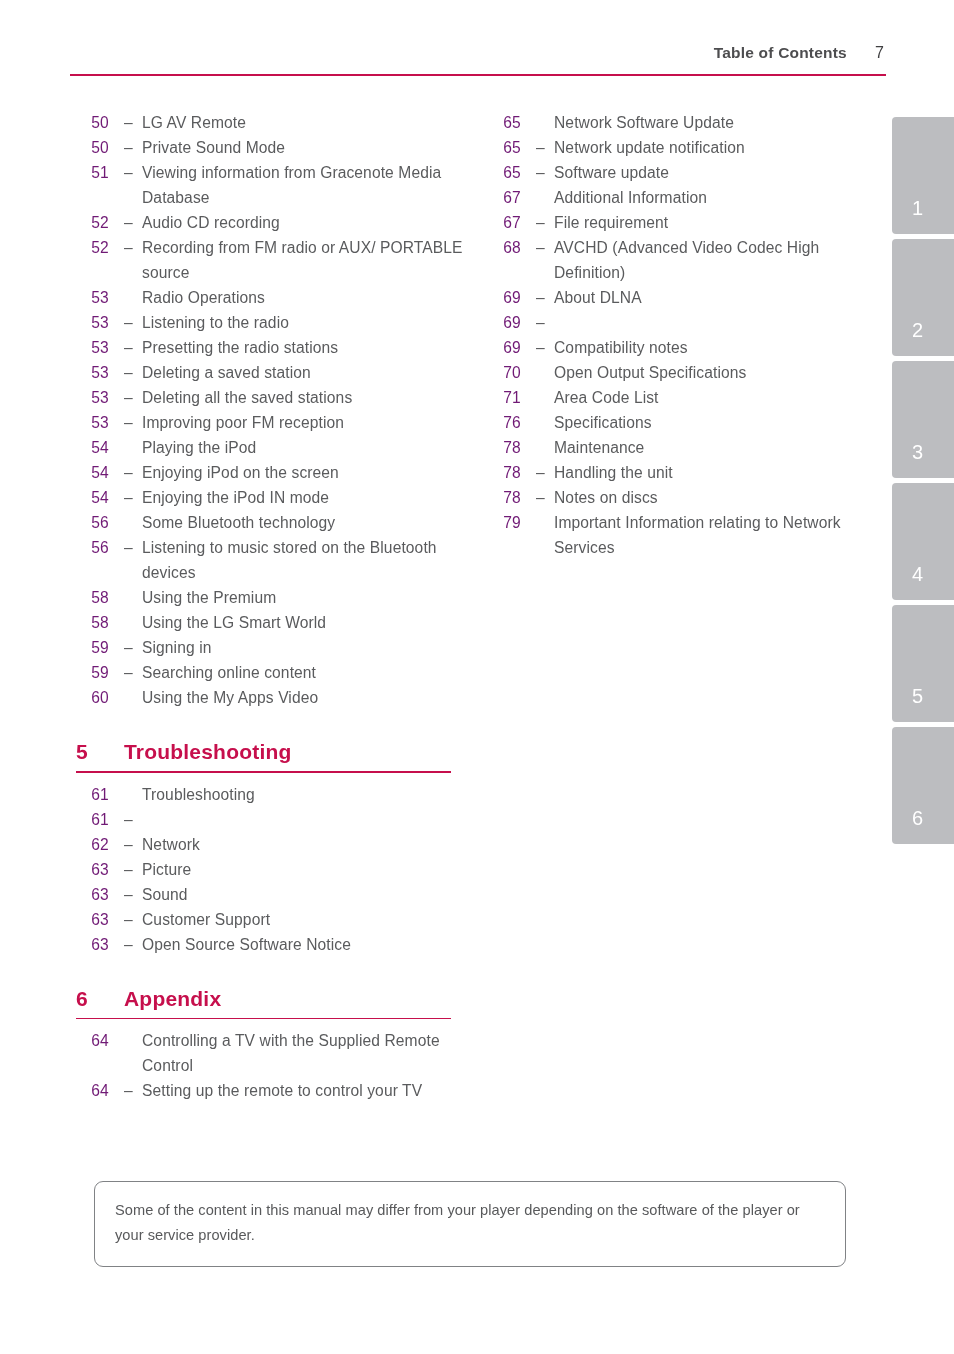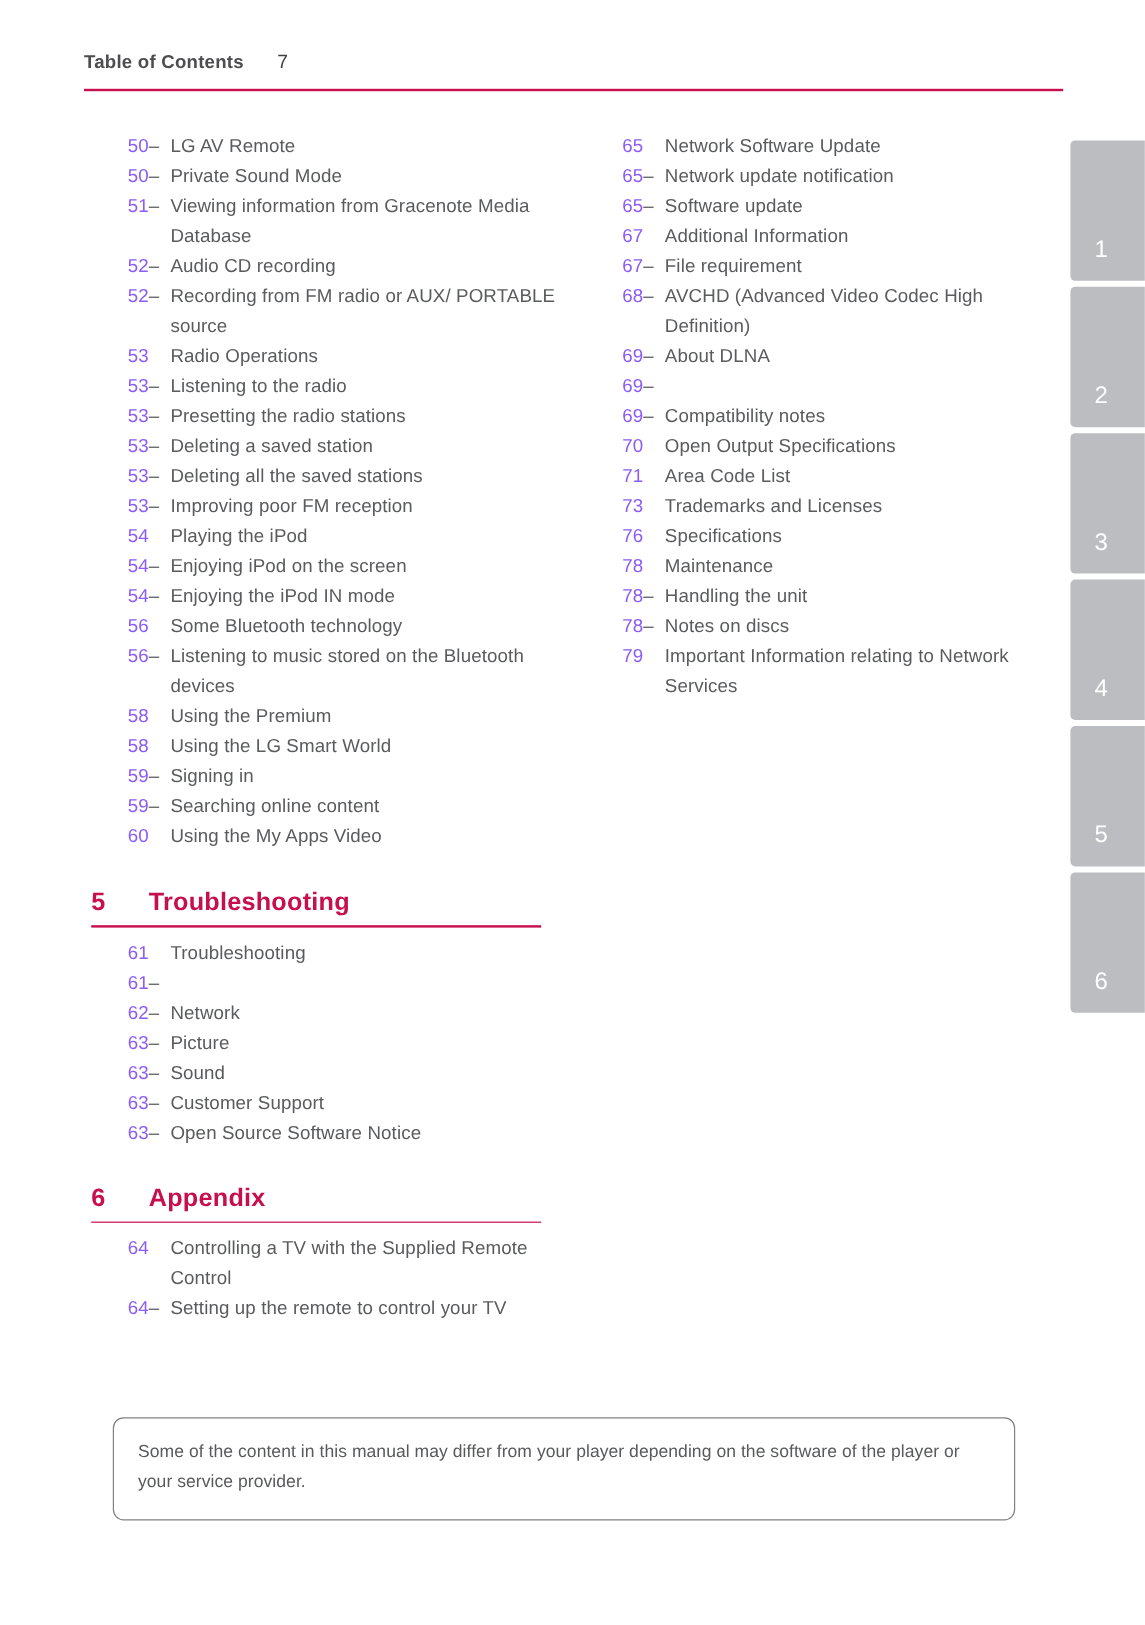--- a/index.html
+++ b/index.html
@@ -24,20 +24,21 @@
   
   .header {
     position: absolute;
     left: 70px;
     top: 44px;
     width: 816px;
     height: 34px;
   }
   .header-inner {
     display: flex;
+    justify-content: flex-end;
     align-items: baseline;
     gap: 28px;
     padding-right: 2px;
   }
   .header-title {
     font-size: 15.5px;
     font-weight: bold;
     color: #4d4d4f;
     letter-spacing: 0.2px;
   }
@@ -68,22 +69,22 @@
   .toc-row {
     display: flex;
     align-items: flex-start;
     font-size: 15.6px;
     line-height: 25px;
     color: #5a5b5d;
     letter-spacing: 0.1px;
   }
   .toc-num {
     flex: 0 0 48px;
-    text-align: right;
-    color: #8b5cf6;
+    text-align: center;
+    color: #701a75;
     font-size: 15.6px;
   }
   .toc-dash {
     flex: 0 0 18px;
     color: #5a5b5d;
   }
   .toc-text {
     flex: 1 1 auto;
   }
   .toc-row.sub .toc-text { }
@@ -400,25 +401,20 @@
           <span class="toc-num">70</span>
           <span class="toc-dash"></span>
           <span class="toc-text">Open Output Specifications</span>
         </div>
         <div class="toc-row top">
           <span class="toc-num">71</span>
           <span class="toc-dash"></span>
           <span class="toc-text">Area Code List</span>
         </div>
         <div class="toc-row top">
-          <span class="toc-num">73</span>
-          <span class="toc-dash"></span>
-          <span class="toc-text">Trademarks and Licenses</span>
-        </div>
-        <div class="toc-row top">
           <span class="toc-num">76</span>
           <span class="toc-dash"></span>
           <span class="toc-text">Specifications</span>
         </div>
         <div class="toc-row top">
           <span class="toc-num">78</span>
           <span class="toc-dash"></span>
           <span class="toc-text">Maintenance</span>
         </div>
         <div class="toc-row sub">

